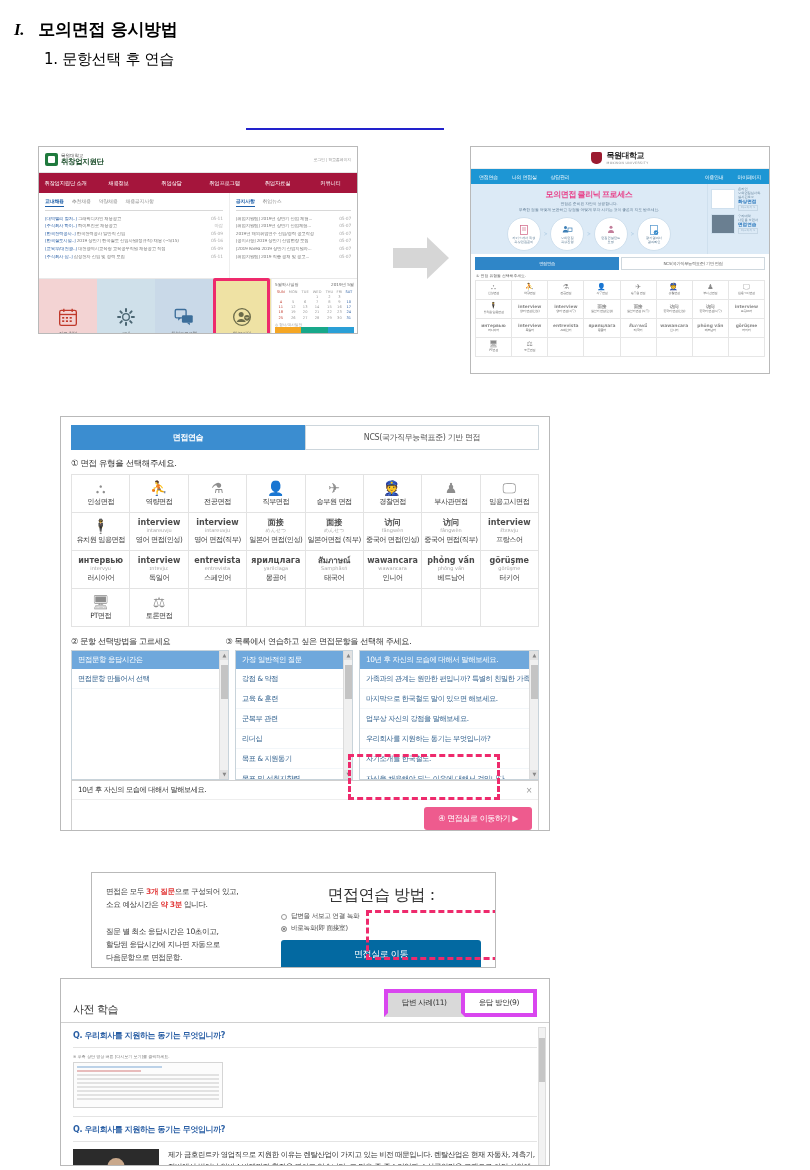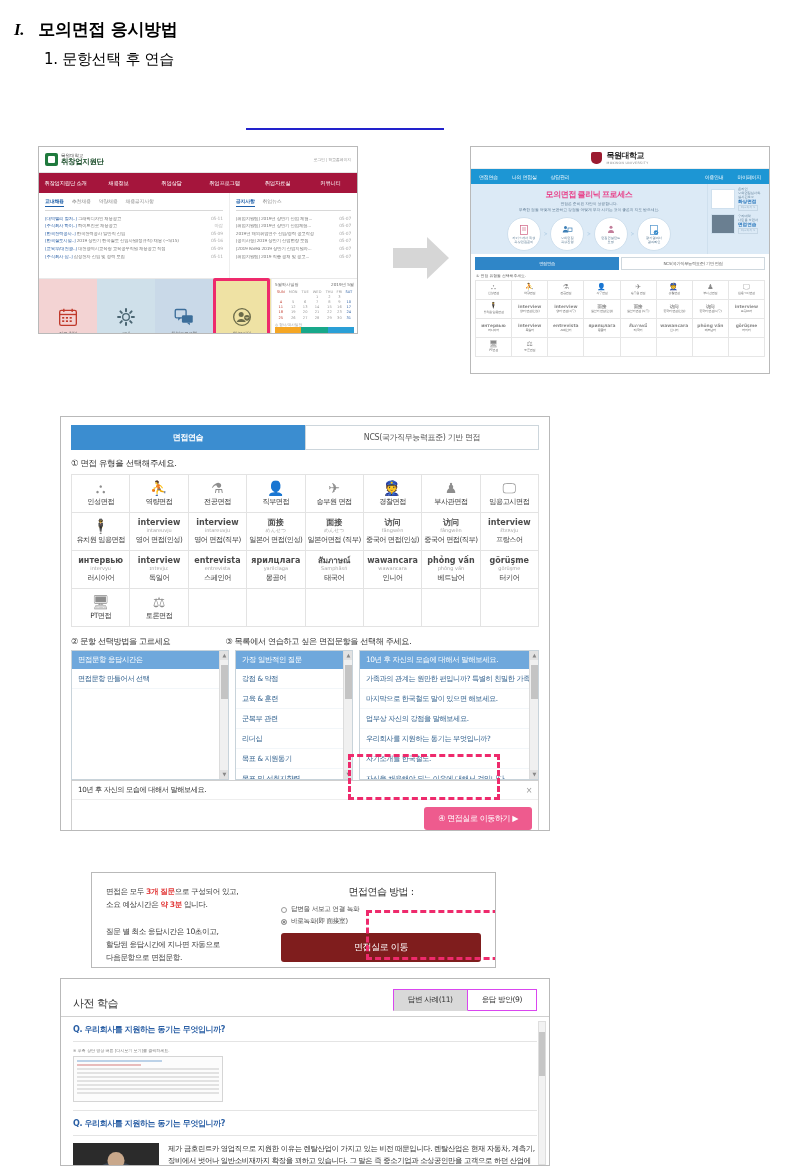--- a/index.html
+++ b/index.html
@@ -147,32 +147,32 @@
   .c-myrow .x { margin-left:auto; color:#9a9a9a; font-size:8px; }
   .c-myfoot { display:flex; align-items:center; justify-content:flex-end; gap:7px; padding:7px 6px; }
   .c-go { background:#ee5b8e; color:#fff; font-size:8px; padding:6px 14px; border-radius:3px; letter-spacing:-0.4px; white-space:nowrap; }
   .dashed-hl { position:absolute; border:3px dashed #ee2a6c; pointer-events:none; }
 
   
   #shot-d { left:52px; top:872px; width:405px; height:96px; padding:12px 14px; display:flex;margin-left:39px; }
   .d-left { flex:1; font-size:7.6px; line-height:1.75; color:#3b3b3b; letter-spacing:-0.4px; }
   .d-left .em { color:#e23b3b; font-weight:bold; }
   .d-right { width:210px; padding-left:10px; }
-  .d-title { font-size:10px; color:#333; letter-spacing:-0.5px; margin-bottom:6px; text-align:center; }
+  .d-title { font-size:16px; color:#333; letter-spacing:-0.5px; margin-bottom:6px; text-align:center; }
   .d-radio { display:flex; align-items:center; gap:4px; font-size:6.6px; color:#4a4a4a; letter-spacing:-0.3px; margin-bottom:3px; }
   .d-radio .rb { width:6px; height:6px; border:1px solid #9a9a9a; border-radius:50%; background:#fff; }
   .d-radio.on .rb { background:#666; box-shadow:inset 0 0 0 1px #fff; }
-  .d-green { background:#7f1d1d; color:#fff; text-align:center; font-size:9px; padding:8px 16px; border-radius:3px; letter-spacing:-0.4px; margin-top:7px; }
+  .d-green { background:#0369a1; color:#fff; text-align:center; font-size:9px; padding:8px 16px; border-radius:3px; letter-spacing:-0.4px; margin-top:7px; }
 
   
   #shot-e { left:60px; top:978px; width:490px; height:188px; padding:10px 0 0; }
   .e-head { display:flex; align-items:flex-end; padding:0 12px; }
   .e-title { font-size:11px; color:#333; letter-spacing:-0.5px; }
   .e-tabs { margin-left:auto; display:flex; }
-  .e-tabs div { font-size:7.6px; padding:5px 14px; border:1px solid #d946ef; letter-spacing:-0.4px; color:#333; }
+  .e-tabs div { font-size:7.6px; padding:5px 14px; border:4px solid #d946ef; letter-spacing:-0.4px; color:#333; }
   .e-tabs div.on { background:#d9d9d9; border-bottom-color:#d9d9d9; }
   .e-tabs div.off { background:#fff; border-left:none; }
   .e-panel { border-top:1px solid #d0d0d0; margin-top:5px; padding:7px 12px 0; position:relative; height:152px; overflow:hidden; }
   .e-q { font-size:8px; color:#2a5fa5; font-weight:bold; letter-spacing:-0.4px; padding-bottom:6px; border-bottom:1px solid #e4e4e4; }
   .e-thumbrow { padding:6px 0 8px; }
   .e-docthumb { width:150px; height:46px; border:1px solid #d5d5d5; background:#fcfcfc; padding:3px; }
   .e-docthumb .dl { height:2px; background:#e2e2e2; margin-bottom:2px; }
   .e-docthumb .dl.b { background:#bcd2e8; width:60%; }
   .e-docthumb .dl.r { background:#e8bcbc; width:45%; }
   .e-sep { border-bottom:1px solid #e4e4e4; }

